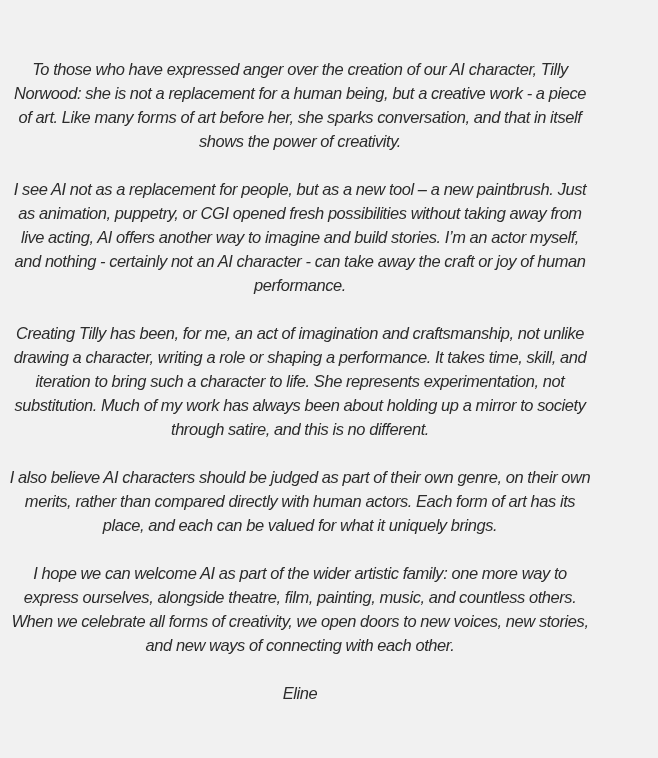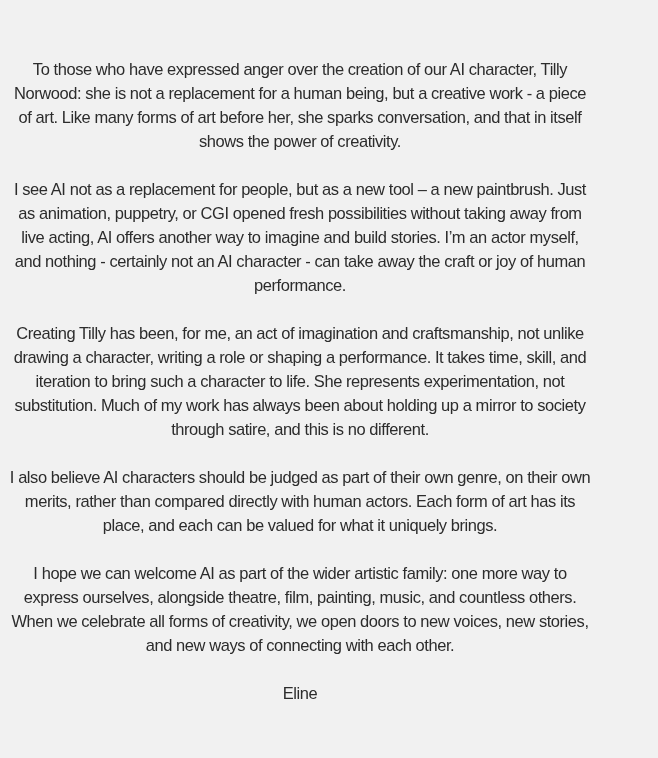--- a/index.html
+++ b/index.html
@@ -10,20 +10,21 @@
     width: 658px;
     height: 758px;
     overflow: hidden;
     font-family: "Liberation Sans", sans-serif;
   }
   .page {
     width: 558px;
     height: 758px;
     box-sizing: border-box;
     display: block;
+    font-style: italic;
   }
   .statement {
     width: 600px;
     margin: 0 auto;
     padding-top: 58px;
     text-align: center;
     
     transform: scaleX(0.97);
     transform-origin: 50% 0;
   }

